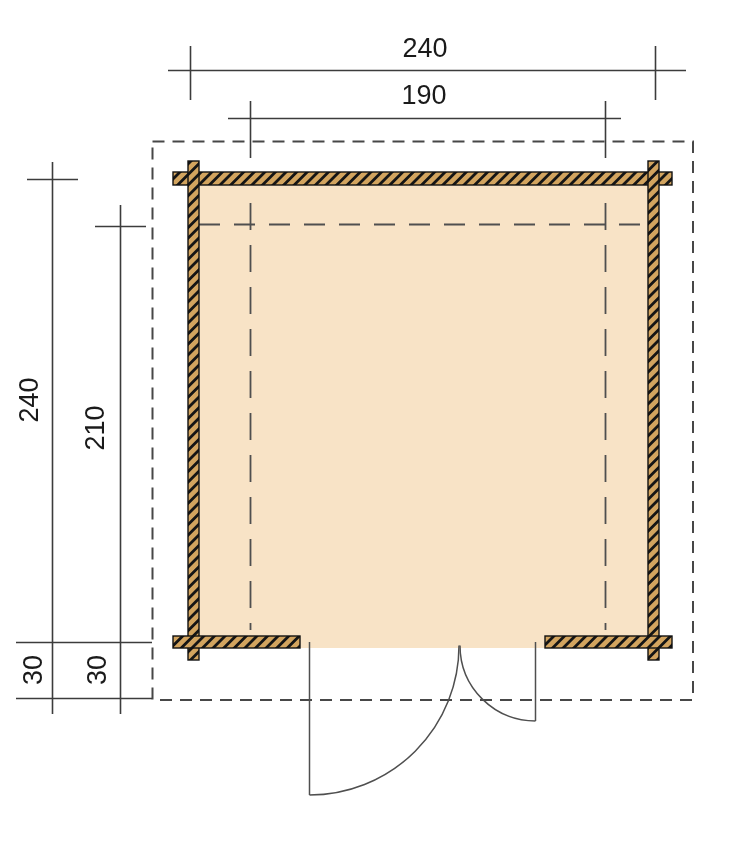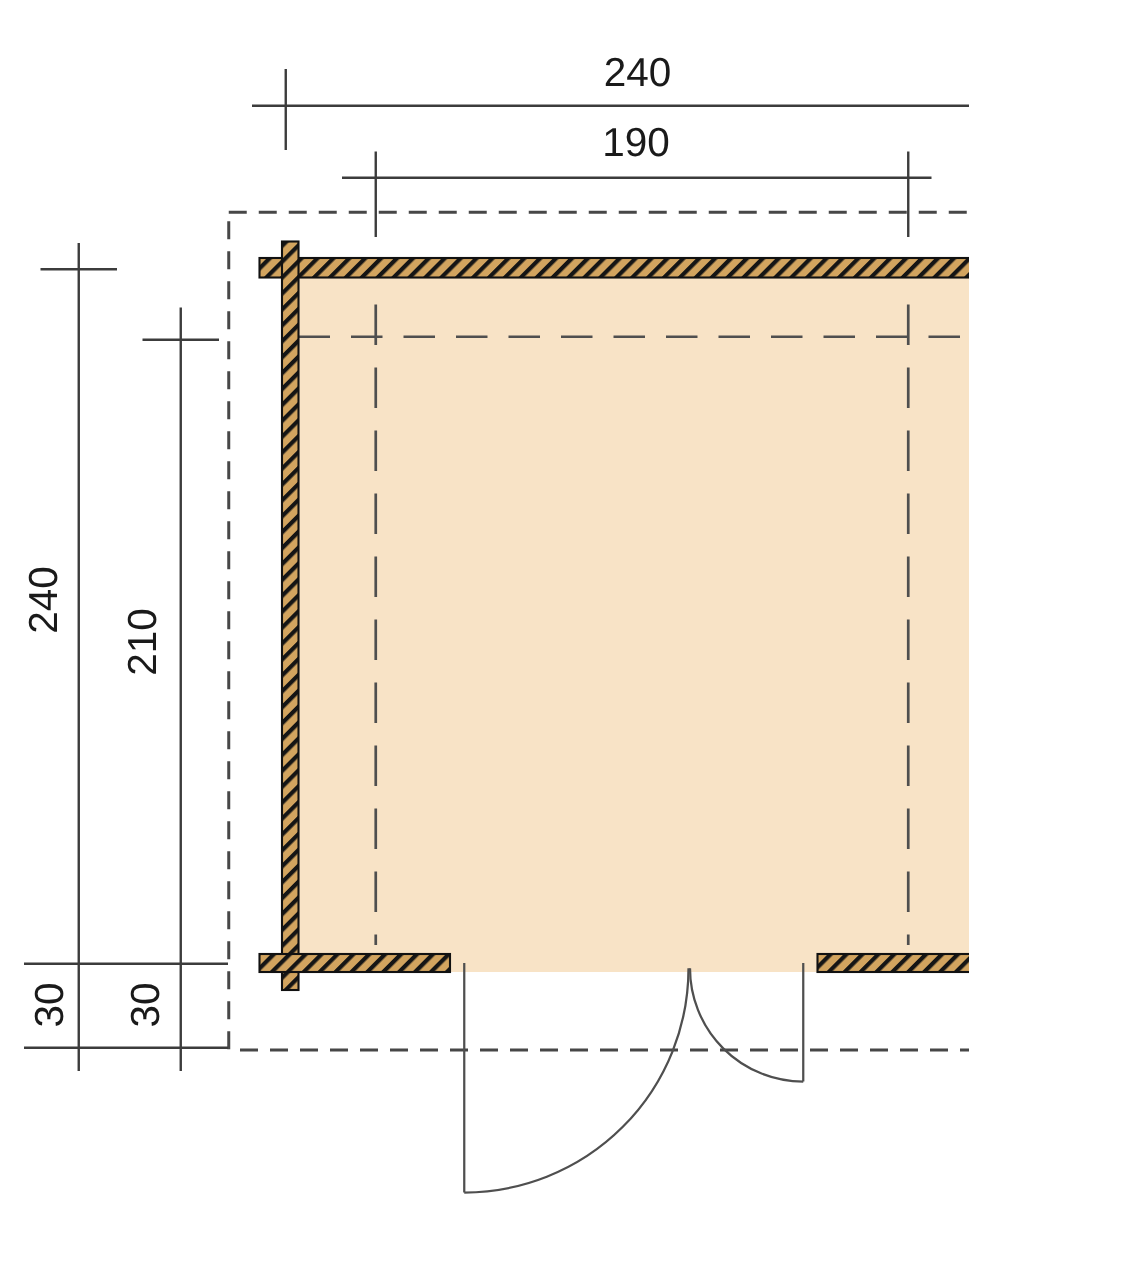--- a/index.html
+++ b/index.html
@@ -1,18 +1,18 @@
 <!DOCTYPE html>
 <html><head>
 <meta charset="utf-8">
 <style>
   html, body { margin: 0; padding: 0; background: #ffffff; }
   .canvas {
     position: relative;
-    width: 646px;
+    width: 747px;
     height: 844px;
     background: #ffffff;
     overflow: hidden;
   }
   svg { display: block; }
   svg text {
     font-family: "Liberation Sans", sans-serif;
     font-size: 27px;
     font-weight: 400;
   }

